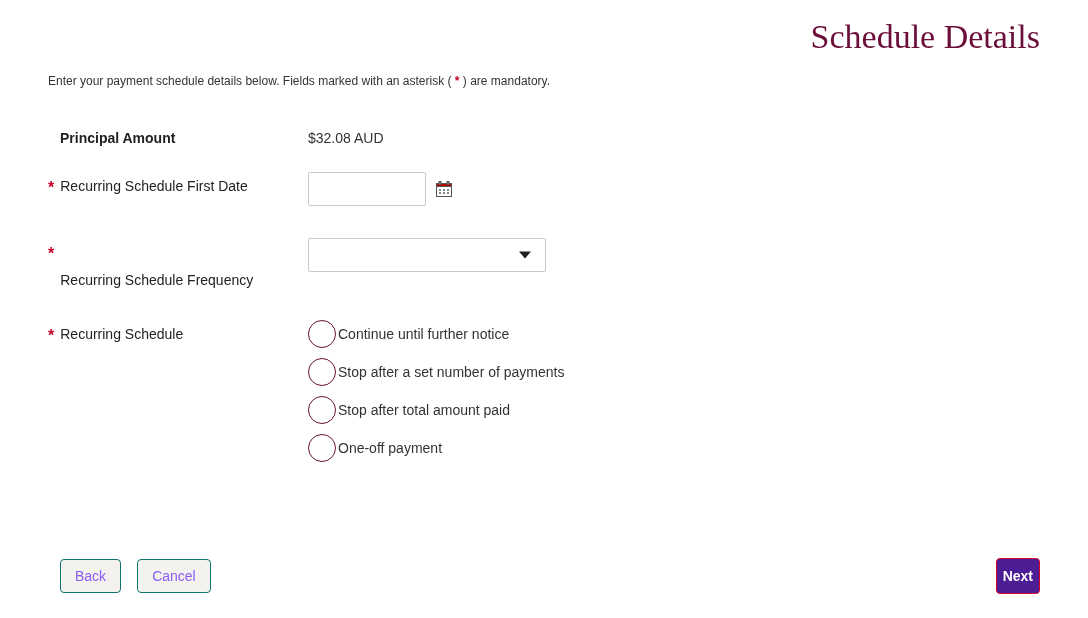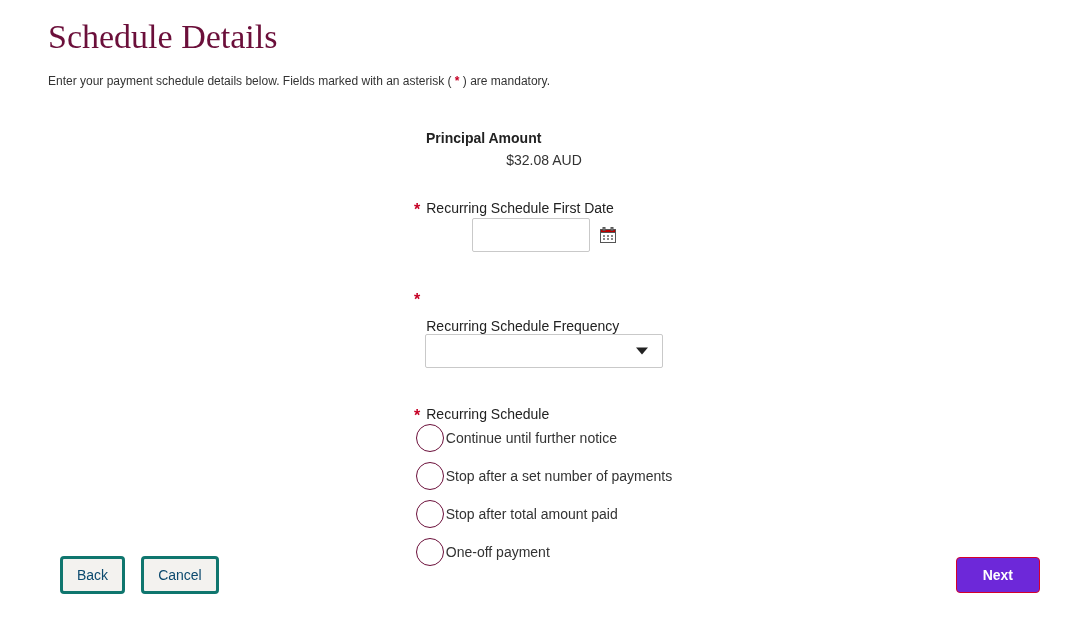--- a/index.html
+++ b/index.html
@@ -15,35 +15,35 @@
     }
     .page {
       padding: 18px 48px 0 48px;
     }
     h1.title {
       font-family: Georgia, "Times New Roman", serif;
       font-weight: 400;
       font-size: 34px;
       color: #6b0f3a;
       margin: 0 0 18px 0;
+      text-align: right;
     }
     .intro {
       font-size: 12px;
       color: #333;
       margin: 0 0 36px 0;
     }
     .asterisk {
       color: #c60025;
       font-weight: 700;
     }
     .form-row {
       display: flex;
-      align-items: center;
+      align-items: flex-start;
       margin-bottom: 26px;
-      flex-direction: column;
     }
     .form-row.options-row {
       margin-bottom: 8px;
     }
     .label-col {
       width: 260px;
       display: flex;
       align-items: flex-start;
       padding-top: 6px;
       font-size: 14px;
@@ -147,29 +147,29 @@
     .footer-buttons .right { margin-left: auto; }
     button.btn {
       font-size: 14px;
       padding: 8px 14px;
       border-radius: 4px;
       cursor: pointer;
       font-family: inherit;
     }
     button.btn-secondary {
       background: #f3f2ef;
-      border: 3px solid #0f766e;
-      color: #0c4a6e;
+      border: 1px solid #0f766e;
+      color: #8b5cf6;
     }
     button.btn-primary {
-      background: #6d28d9;
+      background: #4c1d95;
       border: 1px solid #d6002a;
       color: #fff;
       font-weight: 600;
-      padding: 9px 26px;
+      padding: 9px 6px;
     }
   </style>
 </head>
 <body>
 
 <div class="page">
   <h1 class="title">Schedule Details</h1>
 
   <p class="intro">
     <span>Enter your payment schedule details below. Fields marked with an asterisk ( </span><span class="asterisk">*</span><span> ) are mandatory.</span>

